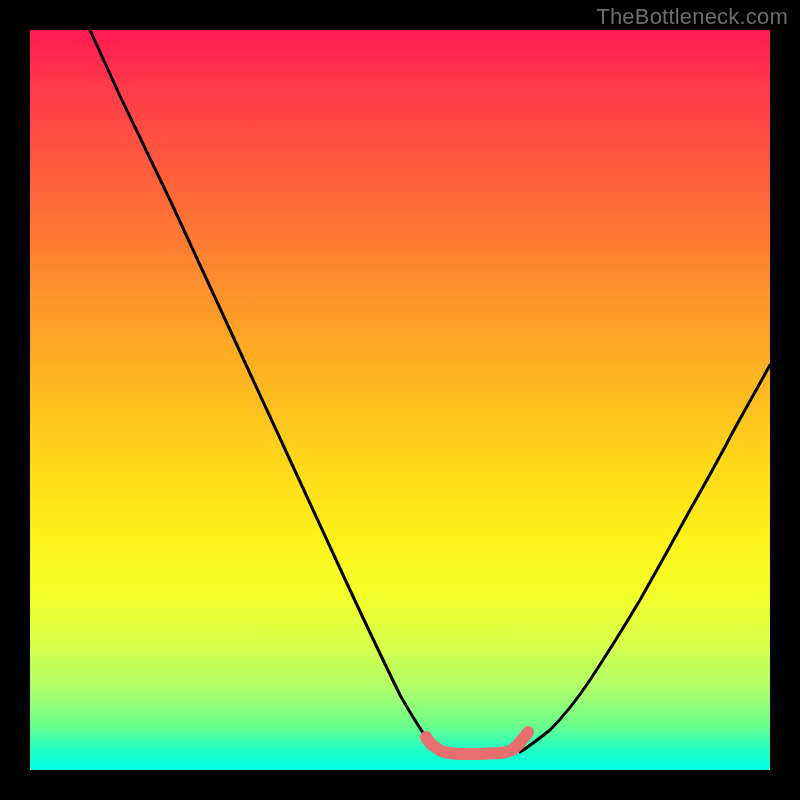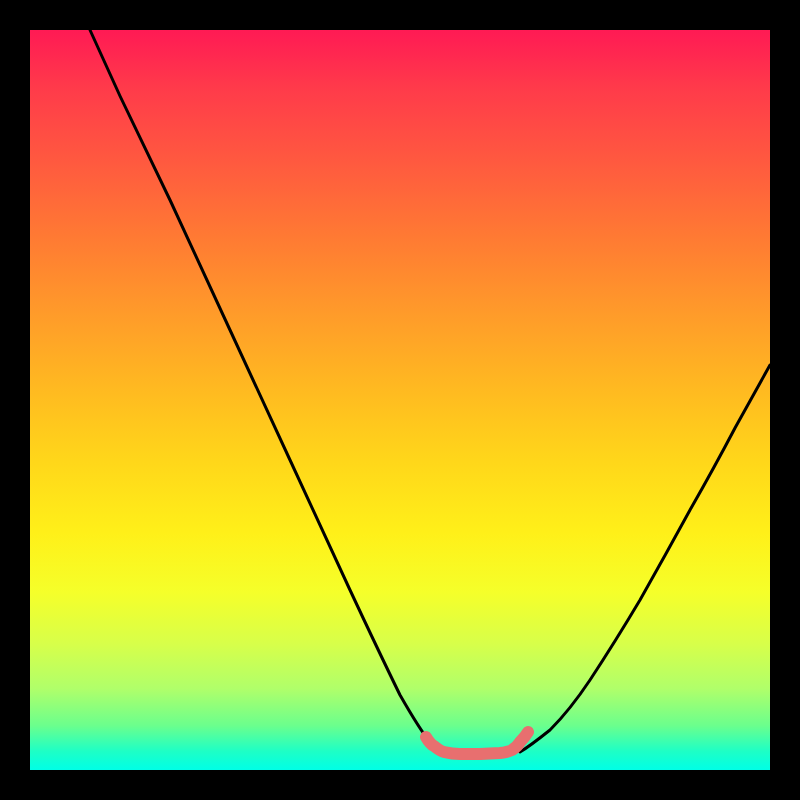--- a/index.html
+++ b/index.html
@@ -59,20 +59,21 @@
     width: 740px;
     height: 740px;
     overflow: visible;
   }
 </style>
 </head>
 <body>
 
 <div class="frame">
 
+  <div class="watermark">TheBottleneck.com</div>
 
   <div class="plot">
     <svg class="curves" viewBox="0 0 740 740" preserveAspectRatio="none">
       <path fill="none" stroke="#000" stroke-width="3" stroke-linecap="round" d="M 60 0
                Q 75 33 90 66
                L 140 170
                L 200 300
                L 260 430
                L 320 560
                Q 348 620 370 665

